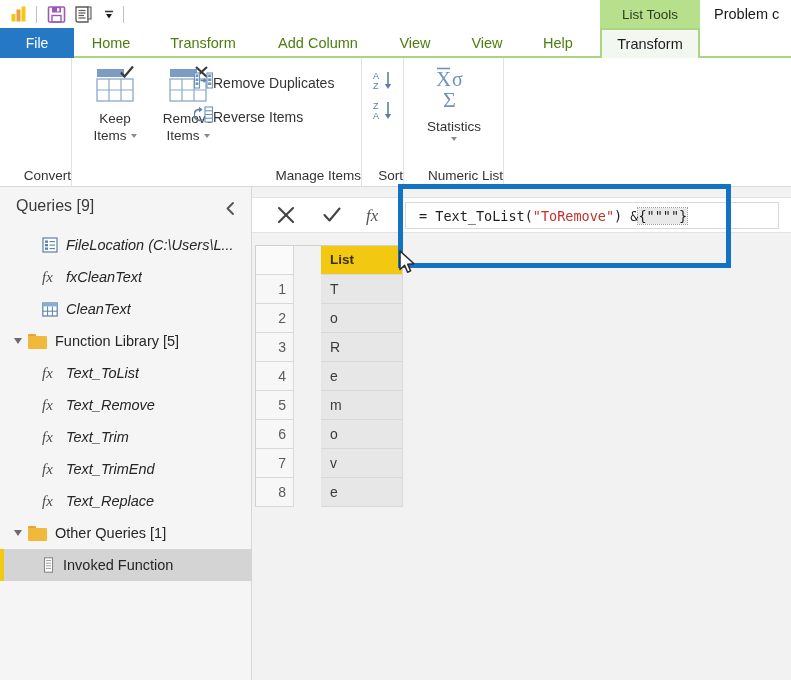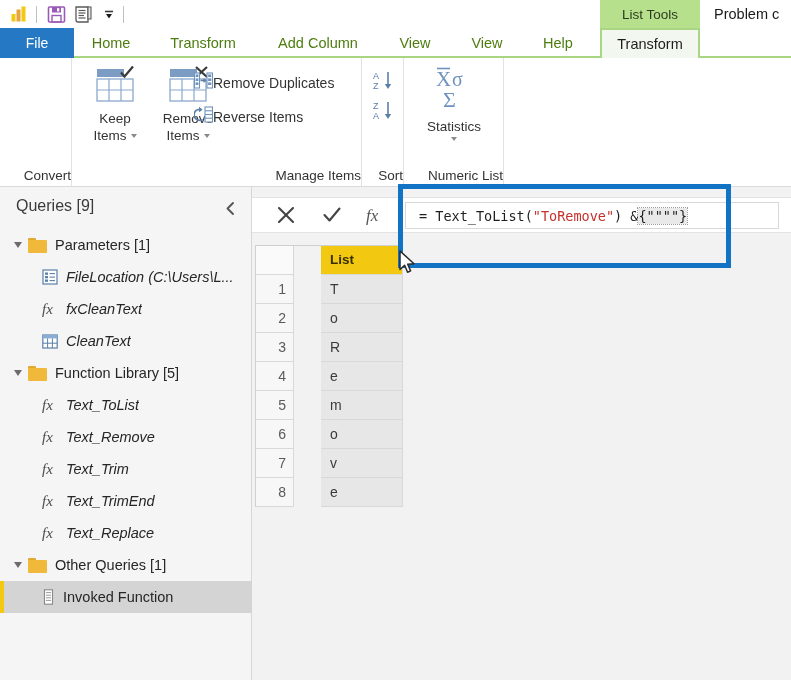--- a/index.html
+++ b/index.html
@@ -503,30 +503,20 @@
       <div class="qpane-title">Queries [9]</div>
       <div class="qpane-collapse">
         <svg width="13" height="15" viewBox="0 0 13 15">
           <path d="M9 2 L3.5 7.5 L9 13" fill="none" stroke="#555555" stroke-width="1.9" stroke-linecap="round" stroke-linejoin="round"></path>
         </svg>
       </div>
     </div>
 
     <div class="qtree">
 
-      <div class="qrow" style="padding-left:14px">
-        <span class="twisty open"></span>
-        <span class="qicon">
-          <span class="folder-ico">
-              <span class="tabb"></span>
-              <span class="body"></span>
-            </span>
-        </span>
-        <span class="qlabel">Parameters [1]</span>
-      </div>
 
       <div class="qrow" style="padding-left:42px">
         <span class="qicon">
           <svg width="16" height="16" viewBox="0 0 16 16">
             <rect x="1" y="1" width="14" height="14" fill="#ffffff" stroke="#5b7fa8" stroke-width="1.2"></rect>
             <rect x="3" y="3.5" width="3" height="2.3" fill="#5b7fa8"></rect>
             <rect x="3" y="7" width="3" height="2.3" fill="#5b7fa8"></rect>
             <rect x="3" y="10.5" width="3" height="2.3" fill="#5b7fa8"></rect>
             <line x1="7.5" y1="4.6" x2="13" y2="4.6" stroke="#5b7fa8" stroke-width="1.1"></line>
             <line x1="7.5" y1="8.1" x2="13" y2="8.1" stroke="#5b7fa8" stroke-width="1.1"></line>

